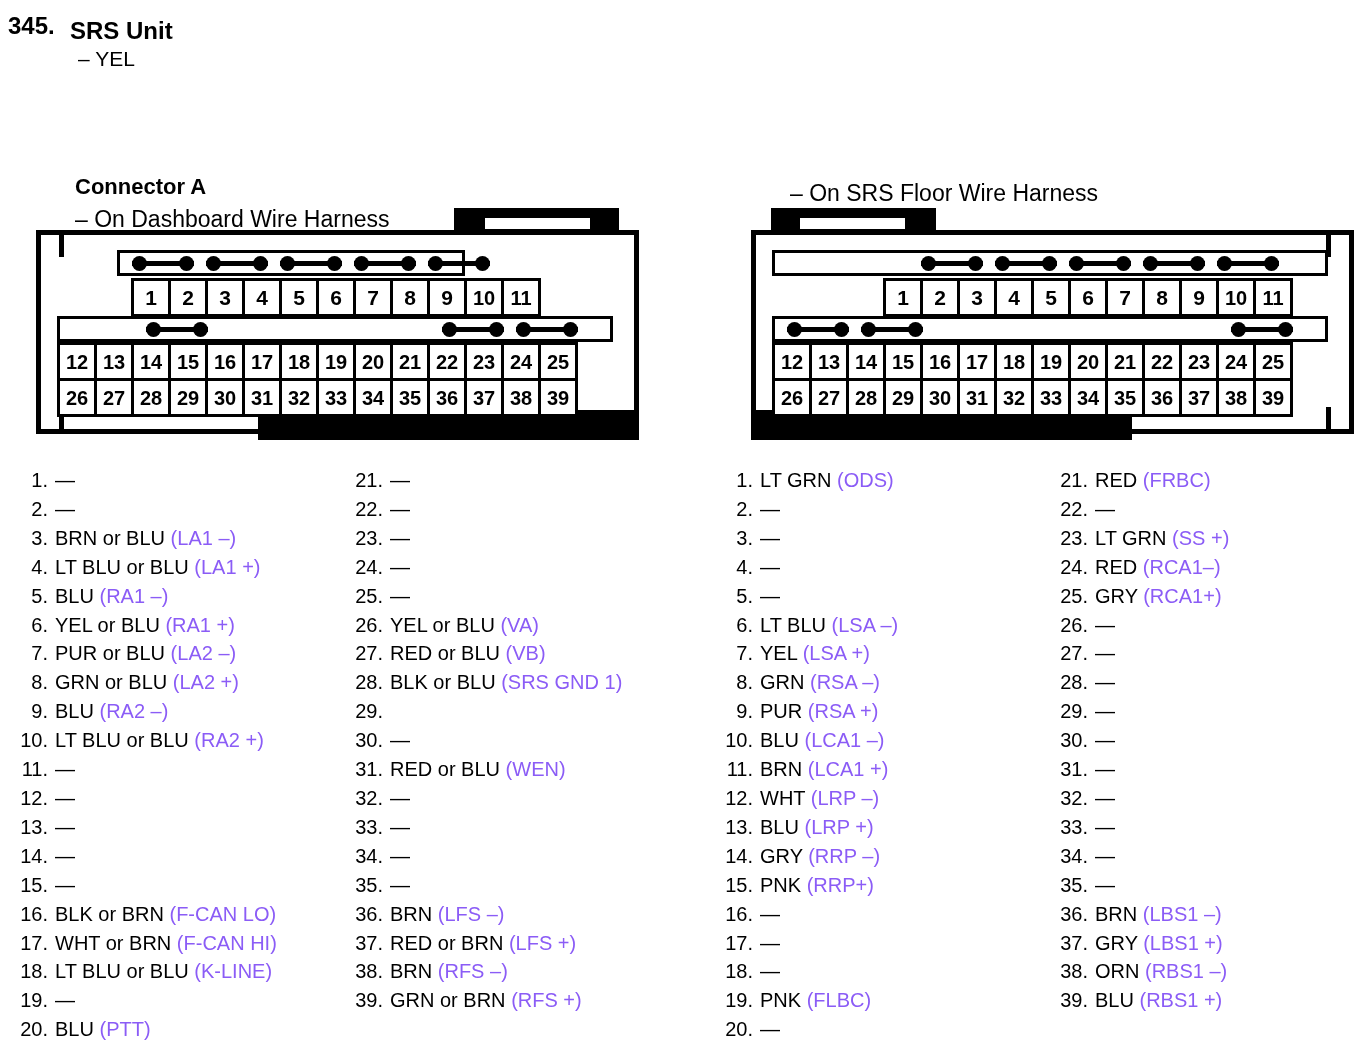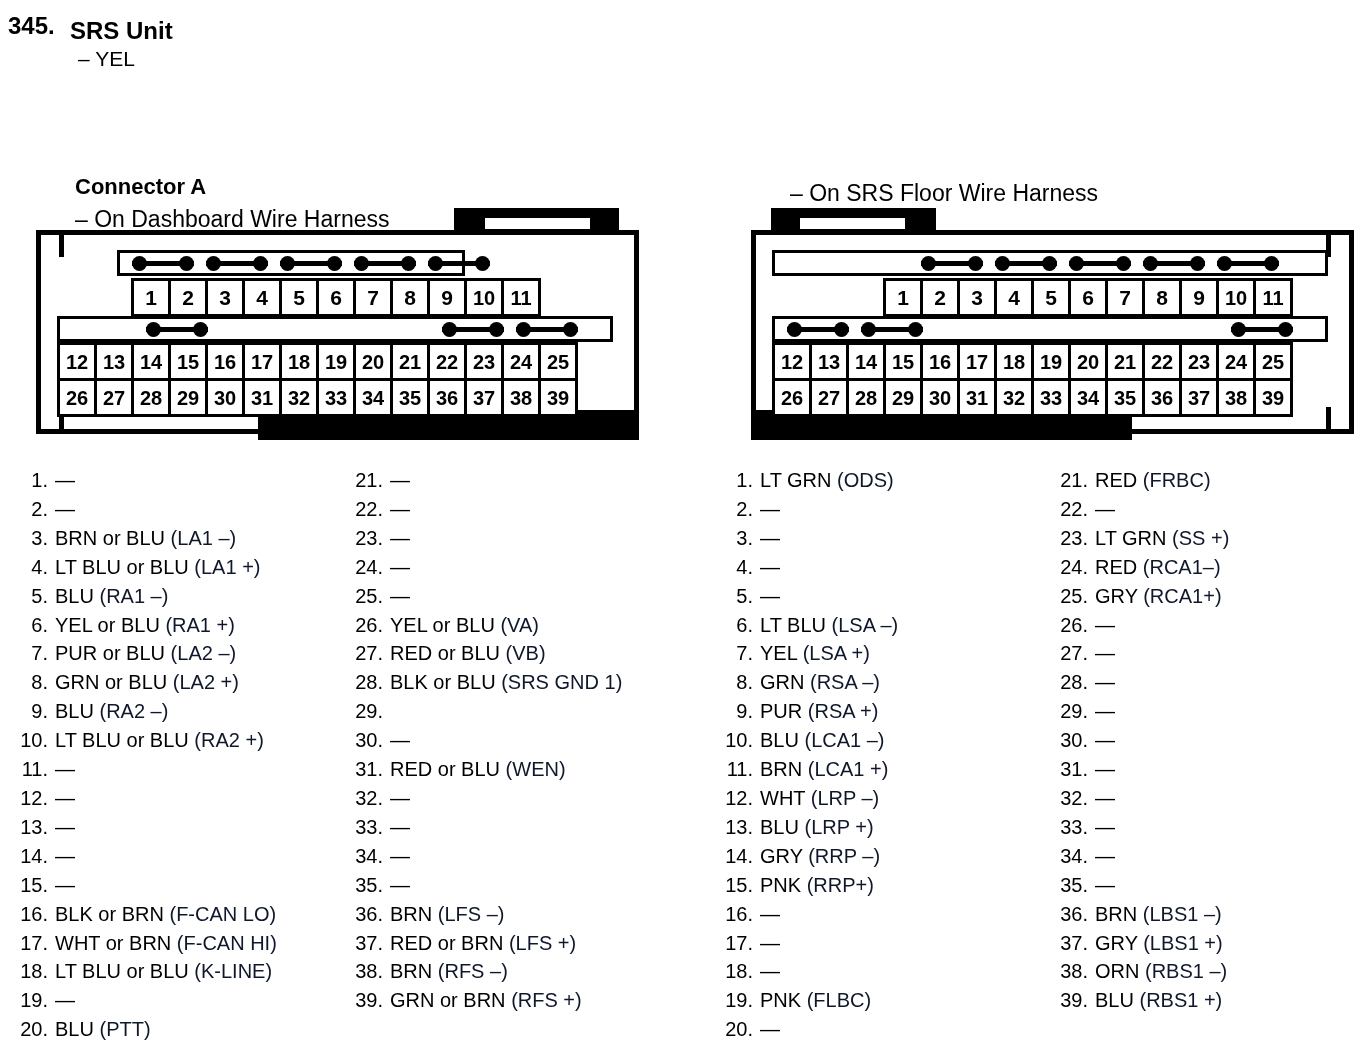--- a/index.html
+++ b/index.html
@@ -45,21 +45,21 @@
   .jumper .bar{position:absolute;left:0;right:0;top:10px;height:5px;background:#000;}
   .jumper .dot{position:absolute;top:5px;width:15px;height:15px;border-radius:50%;background:#000;}
   .jumper .dot.l{left:0;}
   .jumper .dot.r{right:0;}
 
   
   .pinlist{position:absolute;}
   .pinrow{display:flex;font-size:20px;line-height:28.9px;white-space:nowrap;}
   .pinnum{width:34px;text-align:right;padding-right:7px;flex:none;}
   .pinval{}
-  .sig{color:#0f172a;}
+  .sig{color:#8b5cf6;}
 </style>
 </head>
 <body>
 
 <div class="abs" id="header">
   <div id="title-row">
     <div id="unit-number">345.</div>
     <div id="unit-name">SRS Unit</div>
   </div>
   <div class="dash-line">– YEL</div>

